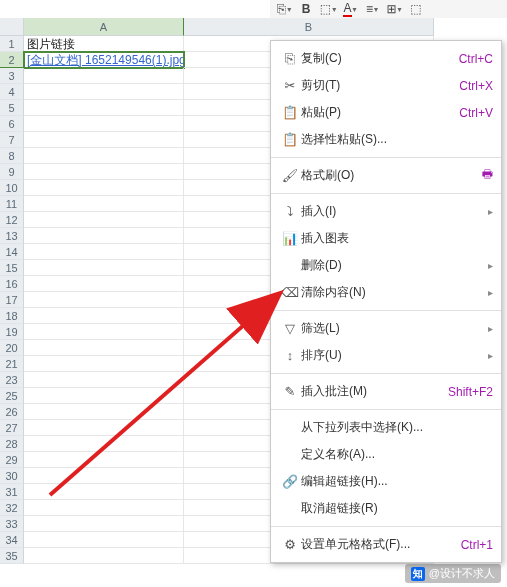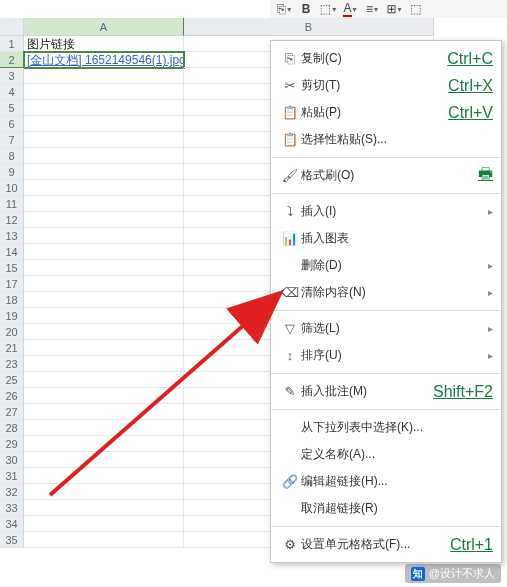--- a/index.html
+++ b/index.html
@@ -94,21 +94,21 @@
     padding: 0 8px;
     color: #333;
     font-size: 12px;
     cursor: default;
   }
   .ctx-icon {
     width: 22px; text-align:center;
     color:#555; font-size:13px;
   }
   .ctx-label { flex:1; }
-  .ctx-shortcut { color:#15803d; font-size:16px;text-decoration:underline; }
+  .ctx-shortcut { color:#a21caf; font-size:12px; }
   .ctx-sub { color:#888; font-size:10px; margin-left:4px;}
   .ctx-sep {
     height: 1px; background:#e0e0e0; margin: 4px 0;
   }
 
   .arrow-svg {
     position:absolute;
     top: 290px; left: 40px;
     width: 260px; height: 210px;
     pointer-events: none;
@@ -228,20 +228,25 @@
         <div class="rnum">14</div>
         <div class="cell cA"></div>
         <div class="cell cB"></div>
       </div>
       <div class="row">
         <div class="rnum">15</div>
         <div class="cell cA"></div>
         <div class="cell cB"></div>
       </div>
       <div class="row">
+        <div class="rnum">16</div>
+        <div class="cell cA"></div>
+        <div class="cell cB"></div>
+      </div>
+      <div class="row">
         <div class="rnum">17</div>
         <div class="cell cA"></div>
         <div class="cell cB"></div>
       </div>
       <div class="row">
         <div class="rnum">18</div>
         <div class="cell cA"></div>
         <div class="cell cB"></div>
       </div>
       <div class="row">

